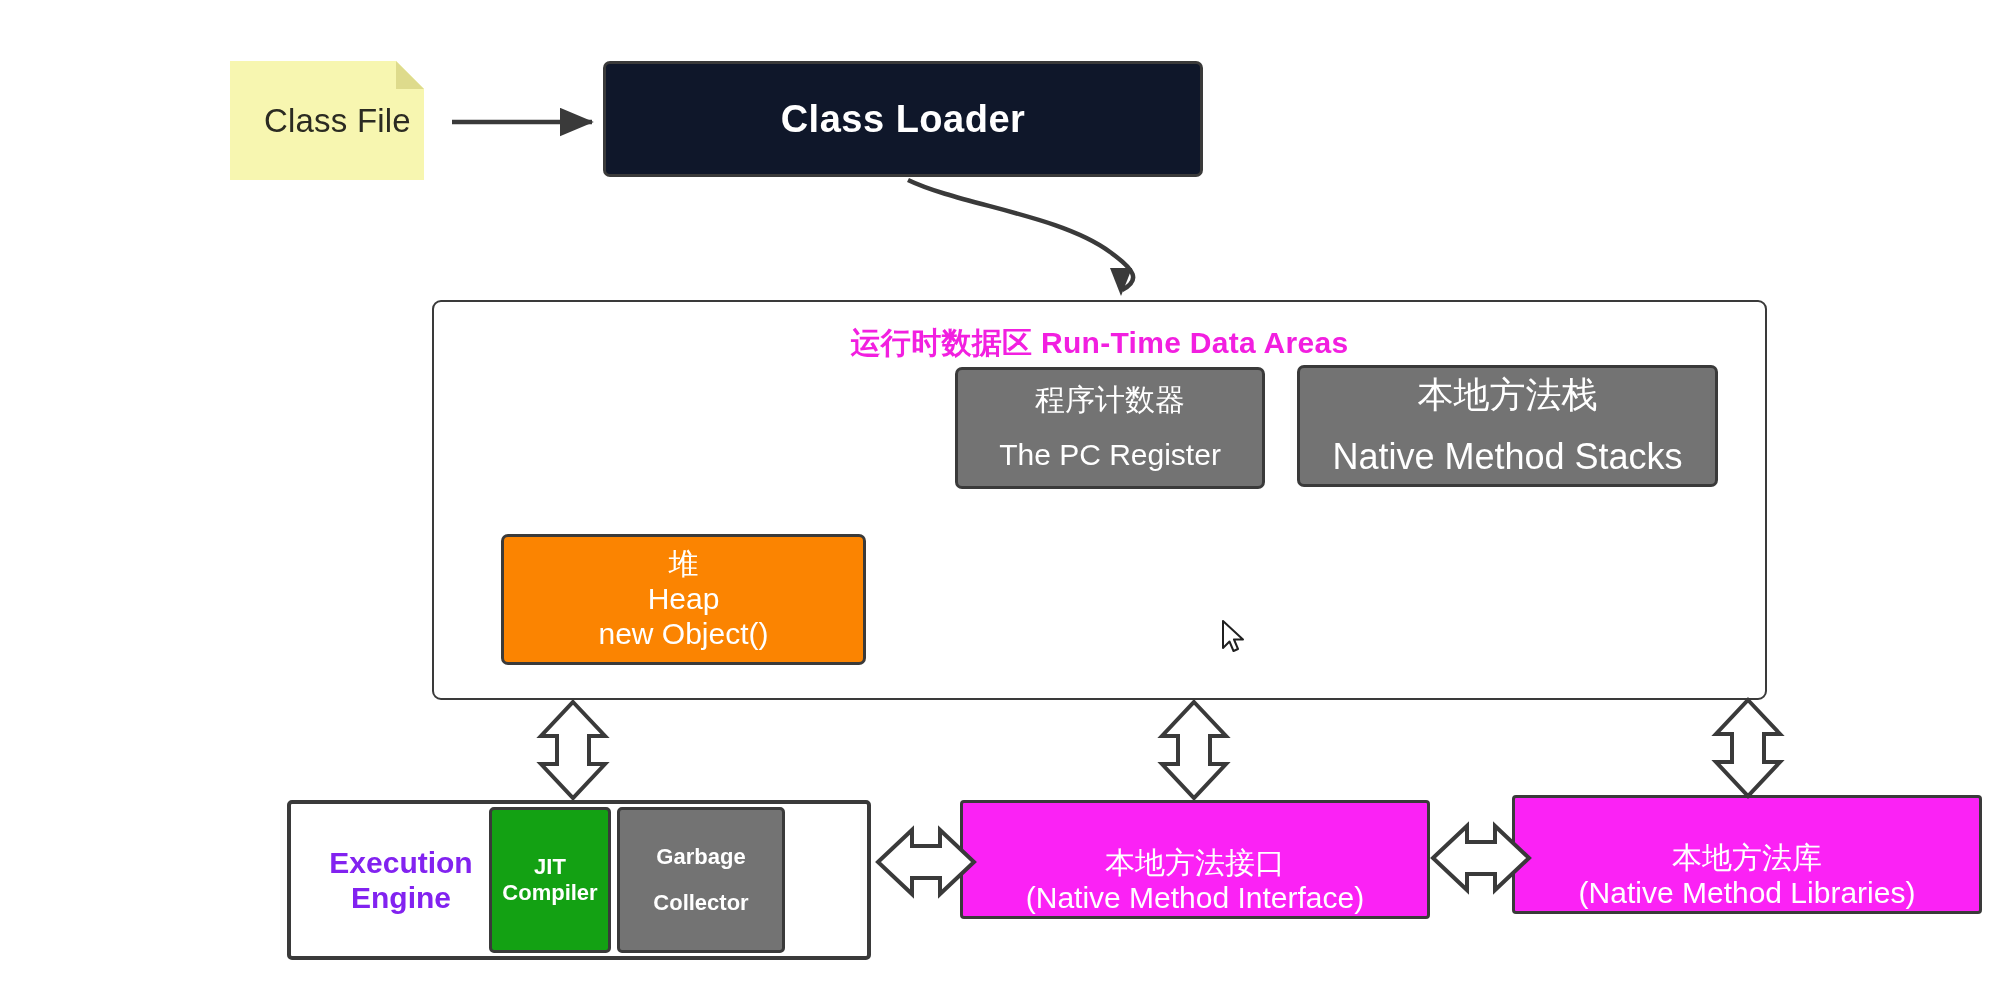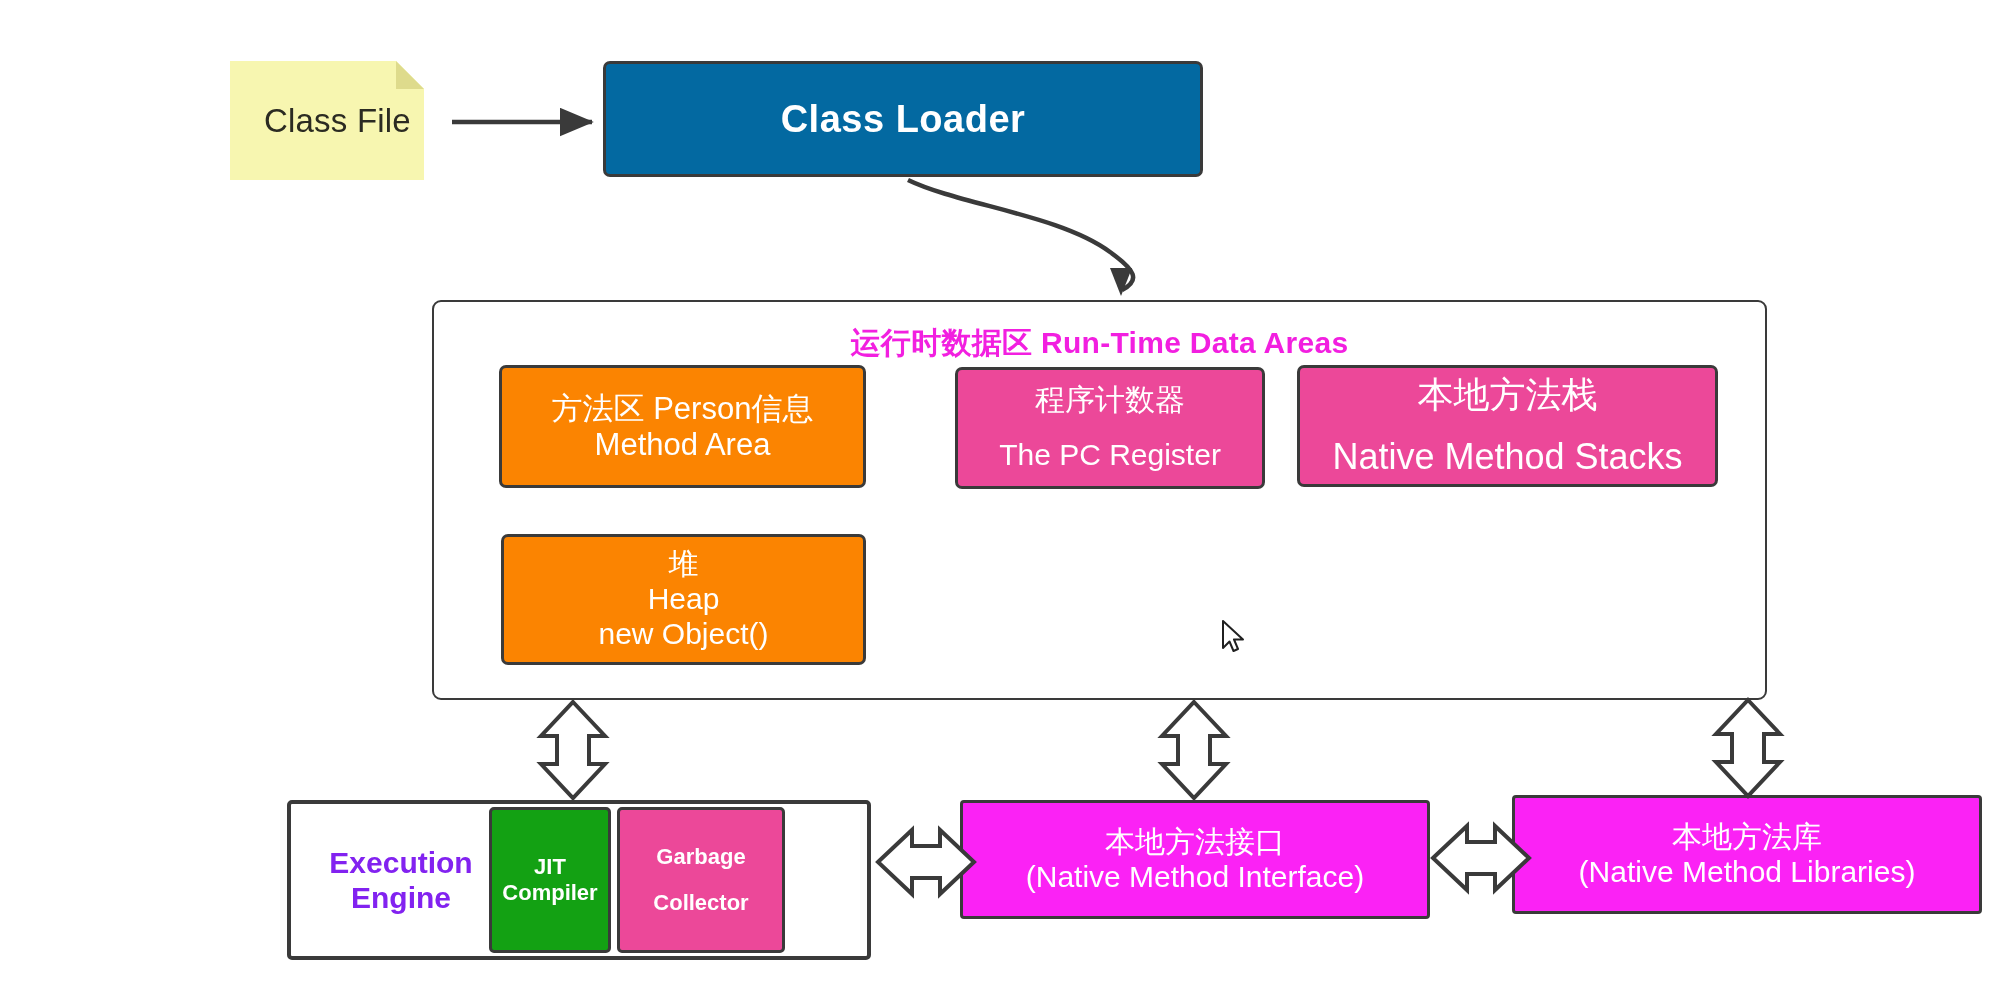--- a/index.html
+++ b/index.html
@@ -68,21 +68,21 @@
     color: #2b2b22;
     letter-spacing: 0.2px;
   }
 
   
   #class-loader {
     left: 603px;
     top: 61px;
     width: 600px;
     height: 116px;
-    background: #0369a1;
+    background: #0f172a;
     color: #ffffff;
     font-size: 38px;
     font-weight: bold;
     letter-spacing: 0.5px;
   }
 
   
   #runtime-area {
     position: absolute;
     left: 432px;
@@ -100,23 +100,23 @@
     right: 0;
     top: 21px;
     text-align: center;
     font-size: 30px;
     font-weight: bold;
     color: #f21fe0;
     letter-spacing: 0.3px;
   }
 
   .orange { background: #fb8401; color: #ffffff; }
-  .blue   { background: #ec4899; color: #ffffff; gap: 20px; }
+  .blue   { background: #737373; color: #ffffff; gap: 20px; }
   .green  { background: #13a113; color: #ffffff; }
-  .magenta{ background: #fb22f5; color: #ffffff; }
+  .magenta{ background: #fb22f5; color: #ffffff; justify-content: flex-end; }
 
   #method-area {
     left: 499px; top: 365px; width: 367px; height: 123px;
     font-size: 31px;
   }
   #pc-register {
     left: 955px; top: 367px; width: 310px; height: 122px;
     font-size: 30px;
   }
   #native-method-stacks {
@@ -211,24 +211,20 @@
   </div>
 
   <div class="box" id="class-loader">
     <span class="ln">Class Loader</span>
   </div>
 
   <div id="runtime-area">
     <div id="runtime-title">运行时数据区 Run-Time Data Areas</div>
   </div>
 
-  <div class="box orange" id="method-area">
-    <span class="ln">方法区  Person信息</span>
-    <span class="ln">Method Area</span>
-  </div>
 
   <div class="box blue" id="pc-register">
     <span class="ln">程序计数器</span>
     <span class="ln">The PC Register</span>
   </div>
 
   <div class="box blue" id="native-method-stacks">
     <span class="ln">本地方法栈</span>
     <span class="ln">Native Method Stacks</span>
   </div>

